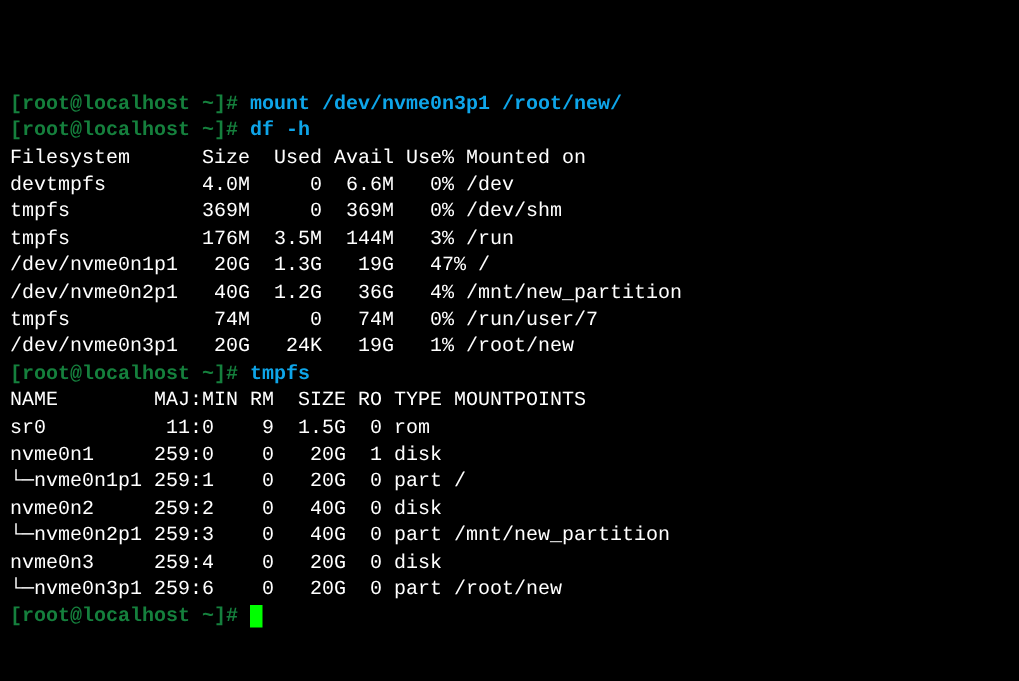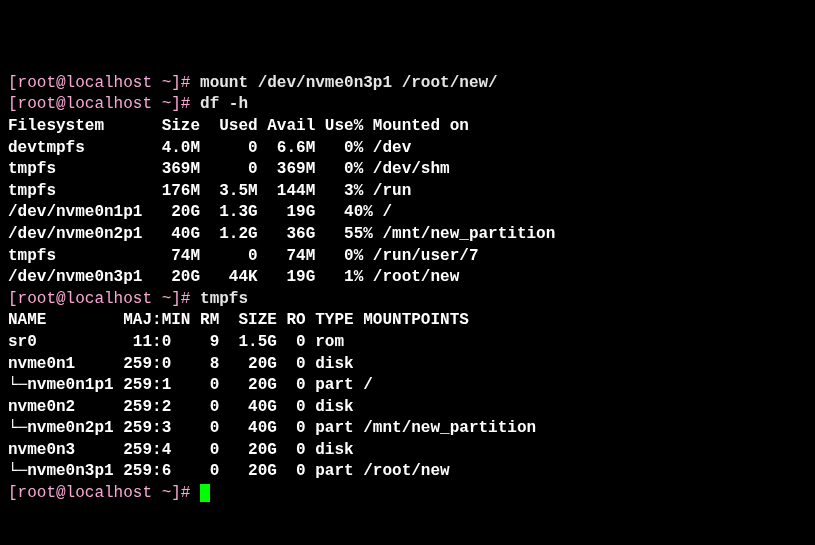--- a/index.html
+++ b/index.html
@@ -8,49 +8,49 @@
     background: #000000;
     color: #ffffff;
     font-family: "Consolas", "Courier New", monospace;
     font-size: 16px;
     line-height: 1.35;
     width: 815px;
     height: 545px;
     box-sizing: border-box;
     white-space: pre;
   }
-  .prompt { color: #f9a8d4; font-weight: normal; }
-  .cmd { color: #e5e5e5; font-weight: bold; }
-  .output { color: #ffffff; font-weight: bold; text-align: right; }
+  .prompt { color: #15803d; font-weight: bold; }
+  .cmd { color: #0ea5e9; font-weight: bold; }
+  .output { color: #ffffff; font-weight: normal; text-align: right; }
   .cursor {
     display: inline-block;
     width: 10px;
     height: 18px;
     background: #00ff00;
     vertical-align: text-bottom;
   }
 </style>
 </head>
 <body>
 
 
 <div><span class="prompt">[root@localhost ~]# </span><span class="cmd">mount /dev/nvme0n3p1 /root/new/</span>
 <span class="prompt">[root@localhost ~]# </span><span class="cmd">df -h</span>
 <span class="output">Filesystem      Size  Used Avail Use% Mounted on</span>
 <span class="output">devtmpfs        4.0M     0  6.6M   0% /dev</span>
 <span class="output">tmpfs           369M     0  369M   0% /dev/shm</span>
 <span class="output">tmpfs           176M  3.5M  144M   3% /run</span>
-<span class="output">/dev/nvme0n1p1   20G  1.3G   19G   40% /</span>
-<span class="output">/dev/nvme0n2p1   40G  1.2G   36G   55% /mnt/new_partition</span>
+<span class="output">/dev/nvme0n1p1   20G  1.3G   19G   47% /</span>
+<span class="output">/dev/nvme0n2p1   40G  1.2G   36G   4% /mnt/new_partition</span>
 <span class="output">tmpfs            74M     0   74M   0% /run/user/7</span>
-<span class="output">/dev/nvme0n3p1   20G   44K   19G   1% /root/new</span>
+<span class="output">/dev/nvme0n3p1   20G   24K   19G   1% /root/new</span>
 <span class="prompt">[root@localhost ~]# </span><span class="cmd">tmpfs</span>
 <span class="output">NAME        MAJ:MIN RM  SIZE RO TYPE MOUNTPOINTS</span>
 <span class="output">sr0          11:0    9  1.5G  0 rom</span>
-<span class="output">nvme0n1     259:0    8   20G  0 disk</span>
+<span class="output">nvme0n1     259:0    0   20G  1 disk</span>
 <span class="output">└─nvme0n1p1 259:1    0   20G  0 part /</span>
 <span class="output">nvme0n2     259:2    0   40G  0 disk</span>
 <span class="output">└─nvme0n2p1 259:3    0   40G  0 part /mnt/new_partition</span>
 <span class="output">nvme0n3     259:4    0   20G  0 disk</span>
 <span class="output">└─nvme0n3p1 259:6    0   20G  0 part /root/new</span>
 <span class="prompt">[root@localhost ~]# </span><span class="cursor"></span></div>
 
 
 
 </body></html>

